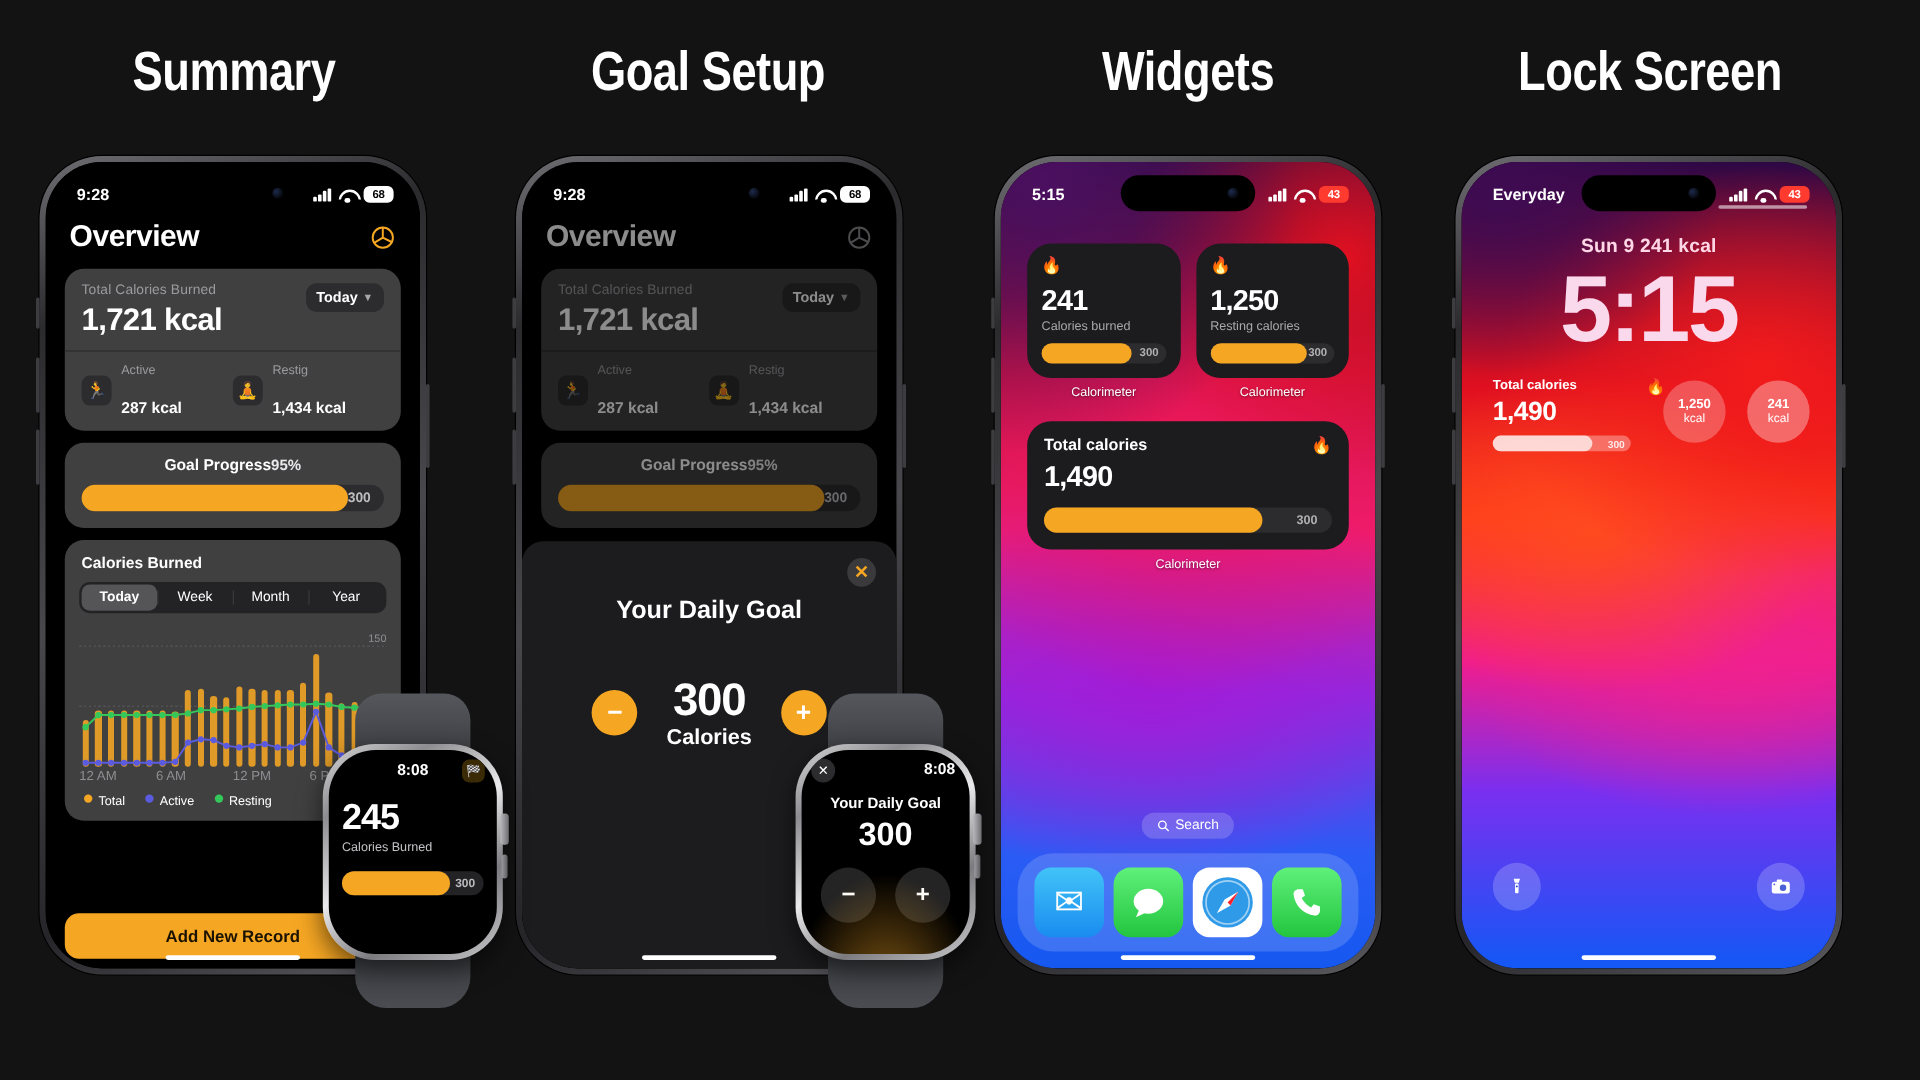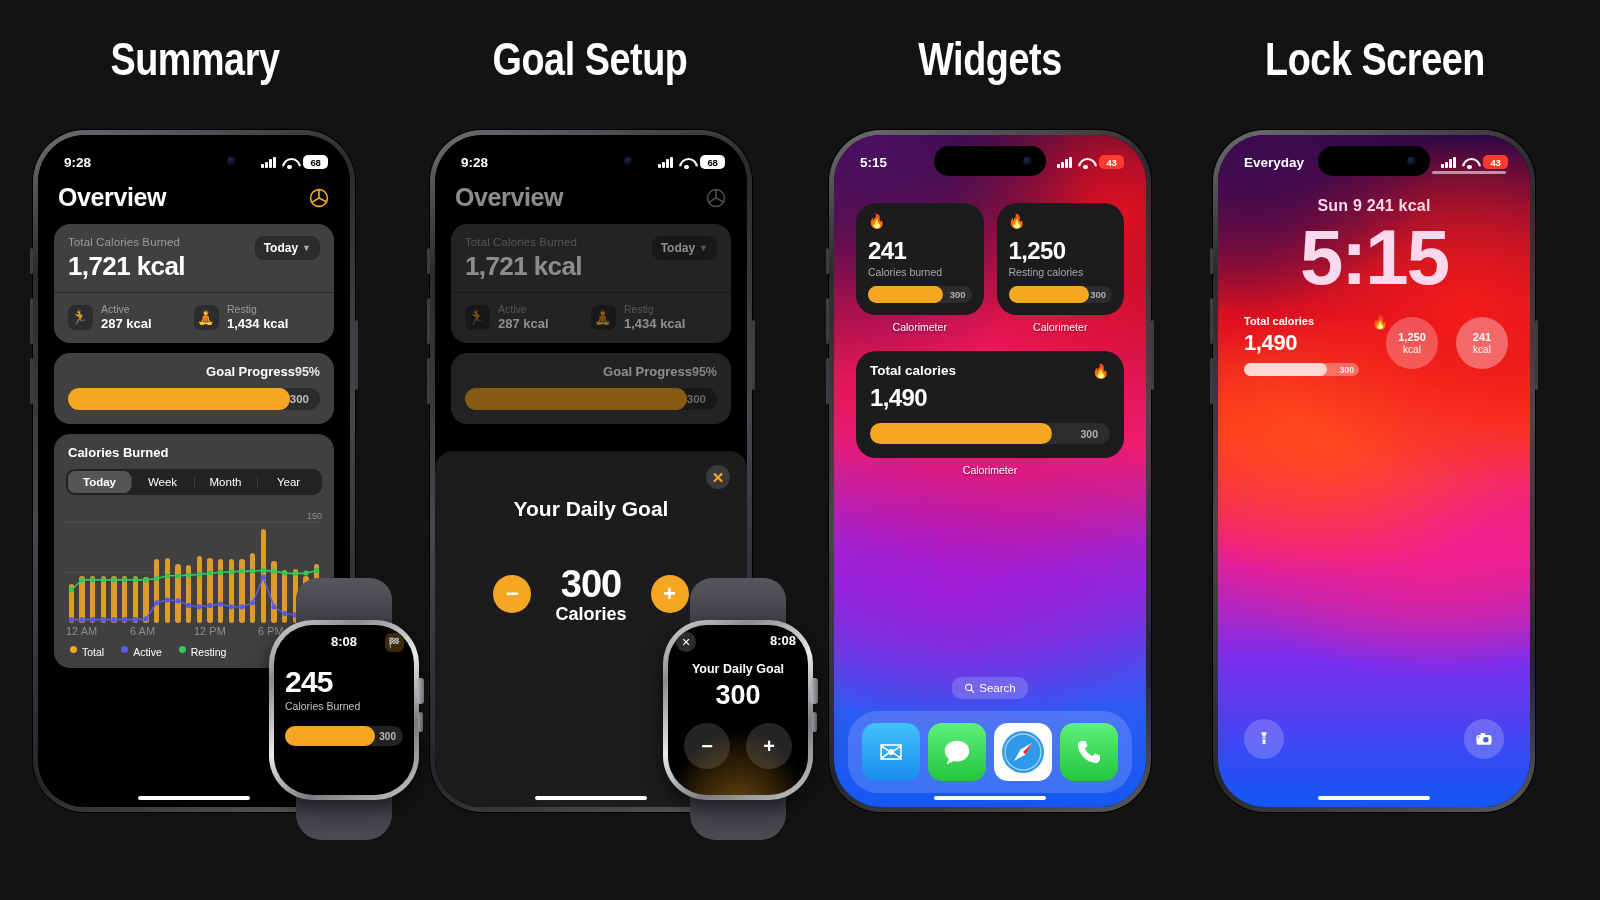--- a/index.html
+++ b/index.html
@@ -92,24 +92,24 @@
   }
   .chev { font-size:9px; color:#a6a6ab; }
   .divider { height:1px; background:#2c2c2e; }
   .split { display:flex; padding:10px 14px 12px 14px; }
   .split > div { flex:1; display:flex; align-items:center; gap:8px; }
   .ic-sq {
     width:25px; height:25px; border-radius:7px; background:#2c2c2e;
     display:flex; align-items:center; justify-content:center; font-size:14px;
   }
   .mini-lbl { color:#9a9a9f; font-size:10.5px; }
-  .mini-val { font-size:13px; font-weight:700; margin-top:1px; }
+  .mini-val { font-size:13px; font-weight:700; margin-top:17px; }
 
   .goalcard { margin-top:10px; padding:11px 14px 14px 14px; }
-  .goal-head { display:flex; justify-content:flex-end; align-items:center; }
+  .goal-head { display:flex; justify-content:center; align-items:center; }
   .goal-head .t { font-size:13px; font-weight:600; }
   .goal-head .p { font-size:12.5px; font-weight:600; color:#e9e9ec; }
   .track {
     position:relative; margin-top:9px; height:22px; border-radius:11px;
     background:#2c2c2e; display:flex; align-items:center;
   }
   .fill { height:22px; border-radius:11px; background:#f5a623; }
   .track-cap {
     position:absolute; right:11px; font-size:11.5px; font-weight:600;
     color:#bdbdc2;
@@ -537,20 +537,21 @@
                 <span class="dot" style="background: rgb(91, 91, 224);"></span>
                 <span>Active</span>
               </div>
               <div>
                 <span class="dot" style="background: rgb(52, 199, 89);"></span>
                 <span>Resting</span>
               </div>
             </div>
         </div>
 
+        <div class="cta">Add New Record</div>
       </div>
       <div class="home-ind"></div>
     </div>
   </div>
 
   <div class="watch" style="left:262px;top:578px">
     <div class="band-top"></div>
     <div class="band-bot"></div>
     <div class="watch-body">
       <div class="crown"></div>

